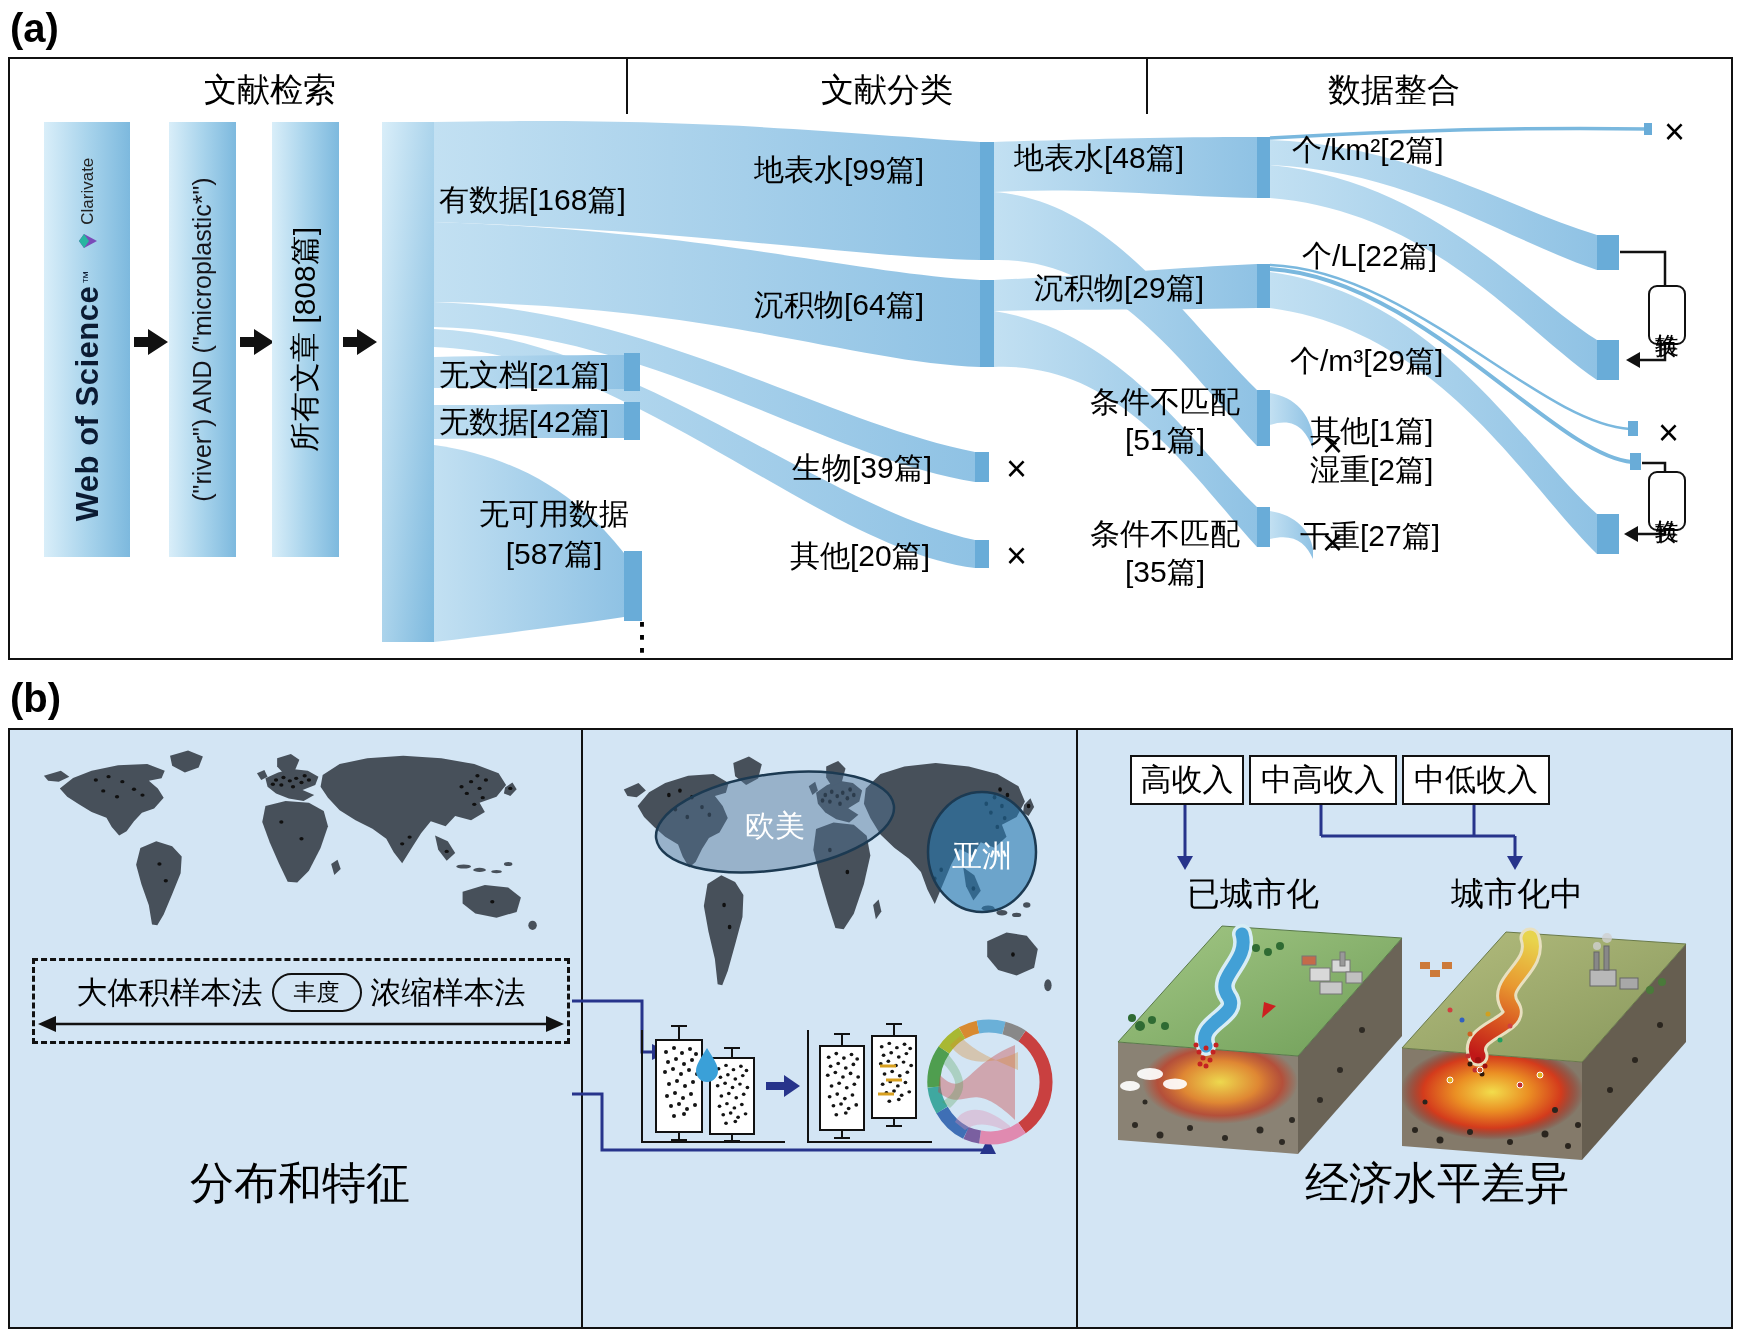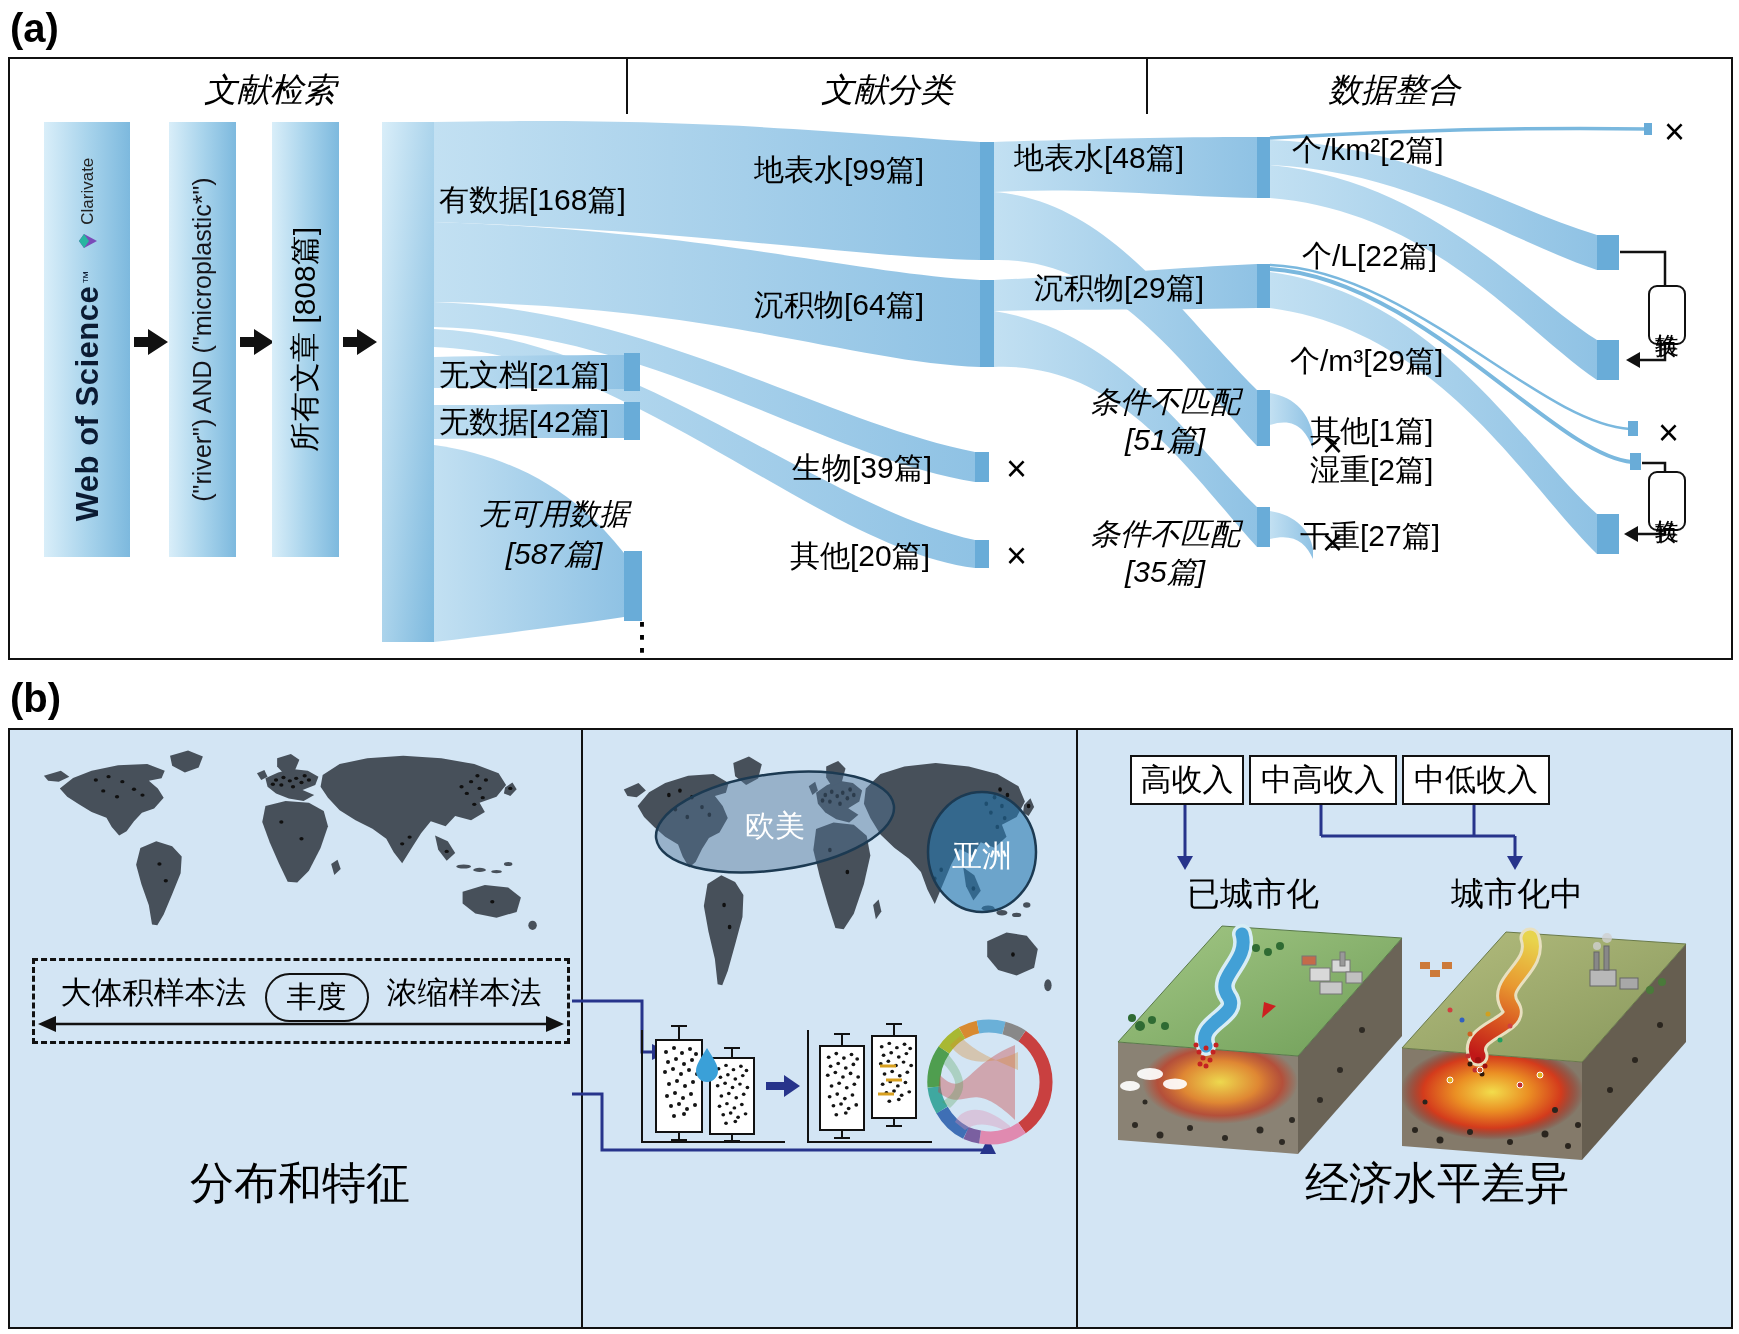--- a/index.html
+++ b/index.html
@@ -3,39 +3,39 @@
 <meta charset="utf-8">
 <style>
   html,body{margin:0;padding:0;background:#fff;}
   .page{position:relative;width:1739px;height:1334px;background:#fff;overflow:hidden;
         font-family:"Liberation Sans","DejaVu Sans",sans-serif;color:#000;}
   .panel-tag{position:absolute;font-size:40px;font-weight:bold;}
   
   .panel-a{position:absolute;left:8px;top:57px;width:1721px;height:599px;border:2px solid #111;background:#fff;}
   .panel-a svg.bg{position:absolute;left:0;top:0;}
   .albl{position:absolute;font-size:30px;line-height:1.12;white-space:nowrap;color:#000;}
-  .c{text-align:center;font-style:italic;}
+  .c{text-align:center;}
   .hdr{font-size:33px;}
   .xmark{position:absolute;font-size:36px;color:#000;line-height:1;}
   .bar{position:absolute;top:63px;height:435px;background:linear-gradient(90deg,#d9eef9 0%,#a9d4ec 50%,#7db9de 100%);}
   .vtext{position:absolute;width:435px;height:67px;display:flex;align-items:center;justify-content:center;
          transform:rotate(-90deg);white-space:nowrap;}
   .wos{font-weight:bold;font-size:31px;color:#0b1b33;letter-spacing:.5px;}
   .wos-tm{font-size:13px;margin-left:2px;color:#0b1b33;}
   .clv{display:flex;align-items:center;gap:6px;font-size:17px;color:#222;margin-left:20px;}
   .qtext{font-size:25px;color:#14141a;}
   .atext{font-size:30px;color:#000;}
   .convert-box{position:absolute;width:34px;height:56px;border:2.5px solid #111;border-radius:9px;background:#fff;
                writing-mode:vertical-rl;display:flex;align-items:center;justify-content:center;
                font-size:24px;z-index:5;}
   .vdots{position:absolute;font-size:38px;line-height:.9;}
   
   .panel-b{position:absolute;left:8px;top:728px;width:1721px;height:597px;border:2px solid #111;background:#d3e5f4;}
   .panel-b svg.bg{position:absolute;left:0;top:0;}
-  .dash-box{position:absolute;border:3px dashed #111;box-sizing:border-box;display:flex;justify-content:center;gap:18px;}
+  .dash-box{position:absolute;border:3px dashed #111;box-sizing:border-box;display:flex;justify-content:center;gap:9px;}
   .dash-box.methods{align-items:flex-start;padding-top:12px;}
   .dash-box.pills{align-items:center;gap:24px;}
   .pill{border:2.5px solid #111;border-radius:999px;padding:2px 20px;font-size:30px;background:transparent;white-space:nowrap;}
   .mtxt{font-size:31px;line-height:1.3;white-space:nowrap;}
   .sec-title{position:absolute;font-size:44px;text-align:center;}
   .inc-box{position:absolute;top:25px;height:46px;border:2.5px solid #111;background:#fff;display:flex;
            align-items:center;justify-content:center;font-size:31px;white-space:nowrap;}
   .urban{position:absolute;font-size:33px;text-align:center;white-space:nowrap;}
   .region-lbl{position:absolute;font-size:30px;color:#fff;text-align:center;white-space:nowrap;}
 </style>
@@ -511,21 +511,21 @@
             <circle cx="1568" cy="395" r="3"></circle>
           <circle cx="1600" cy="360" r="3"></circle>
             <circle cx="1625" cy="330" r="3"></circle>
             <circle cx="1650" cy="295" r="3"></circle>
         </g>
       </g>
     </svg>
 
     <div class="dash-box methods" style="left:22px;top:228px;width:538px;height:86px;">
       <span class="mtxt">大体积样本法</span>
-      <span class="pill" style="font-size:30px;">丰度</span>
+      <span class="pill" style="font-size:23px;">丰度</span>
       <span class="mtxt">浓缩样本法</span>
     </div>
     <div class="sec-title" style="left:115px;top:424px;width:350px;">分布和特征</div>
 
     <div class="region-lbl" style="left:700px;top:76px;width:130px;">欧美</div>
     <div class="region-lbl" style="left:922px;top:106px;width:100px;">亚洲</div>
 
     <div class="inc-box" style="left:1120px;width:110px;">高收入</div>
     <div class="inc-box" style="left:1239px;width:144px;">中高收入</div>
     <div class="inc-box" style="left:1392px;width:144px;">中低收入</div>

